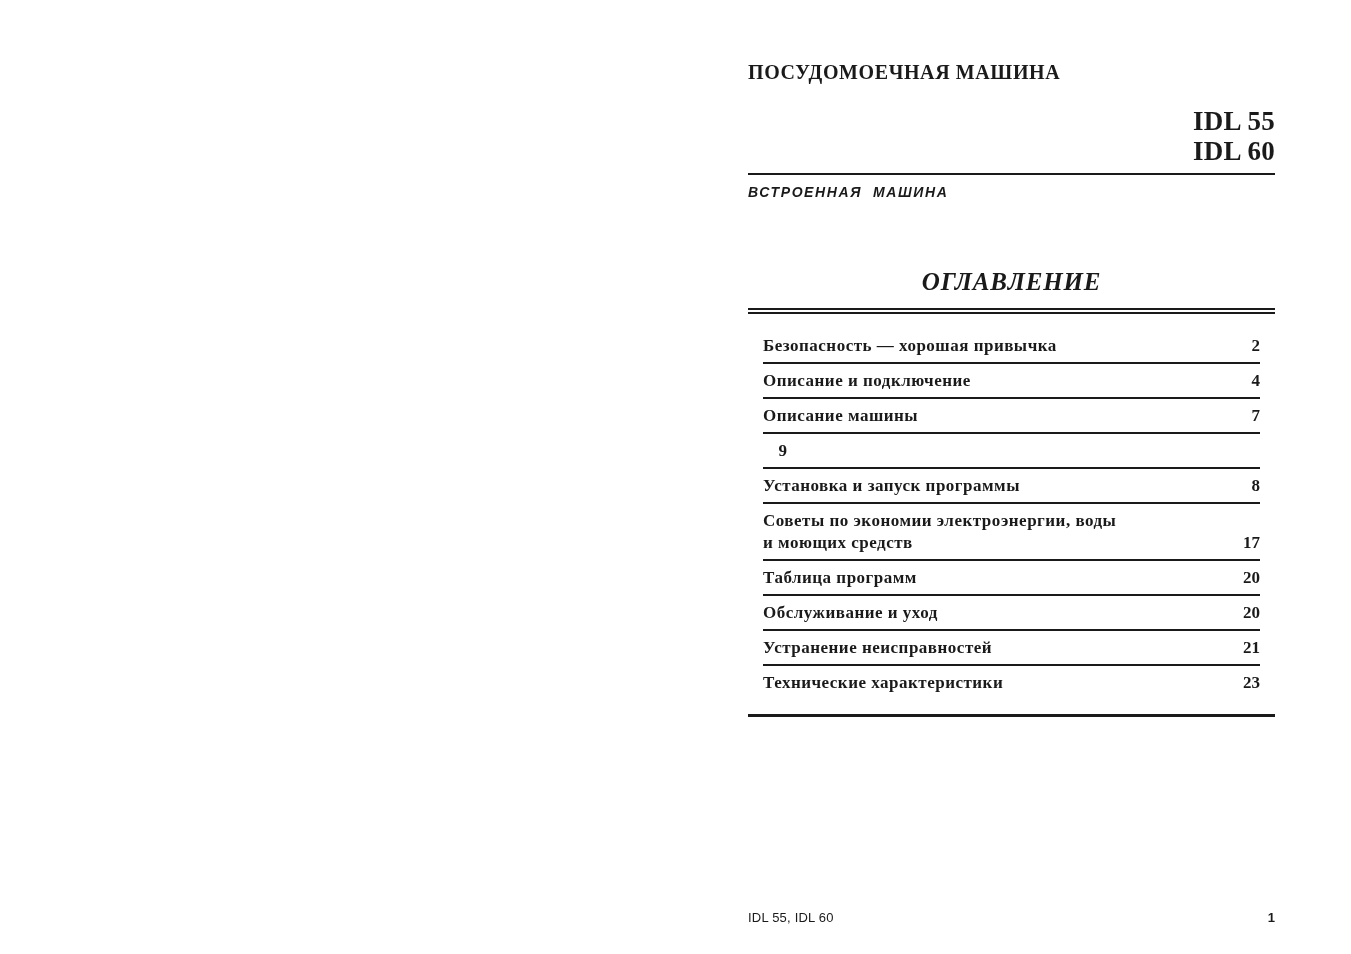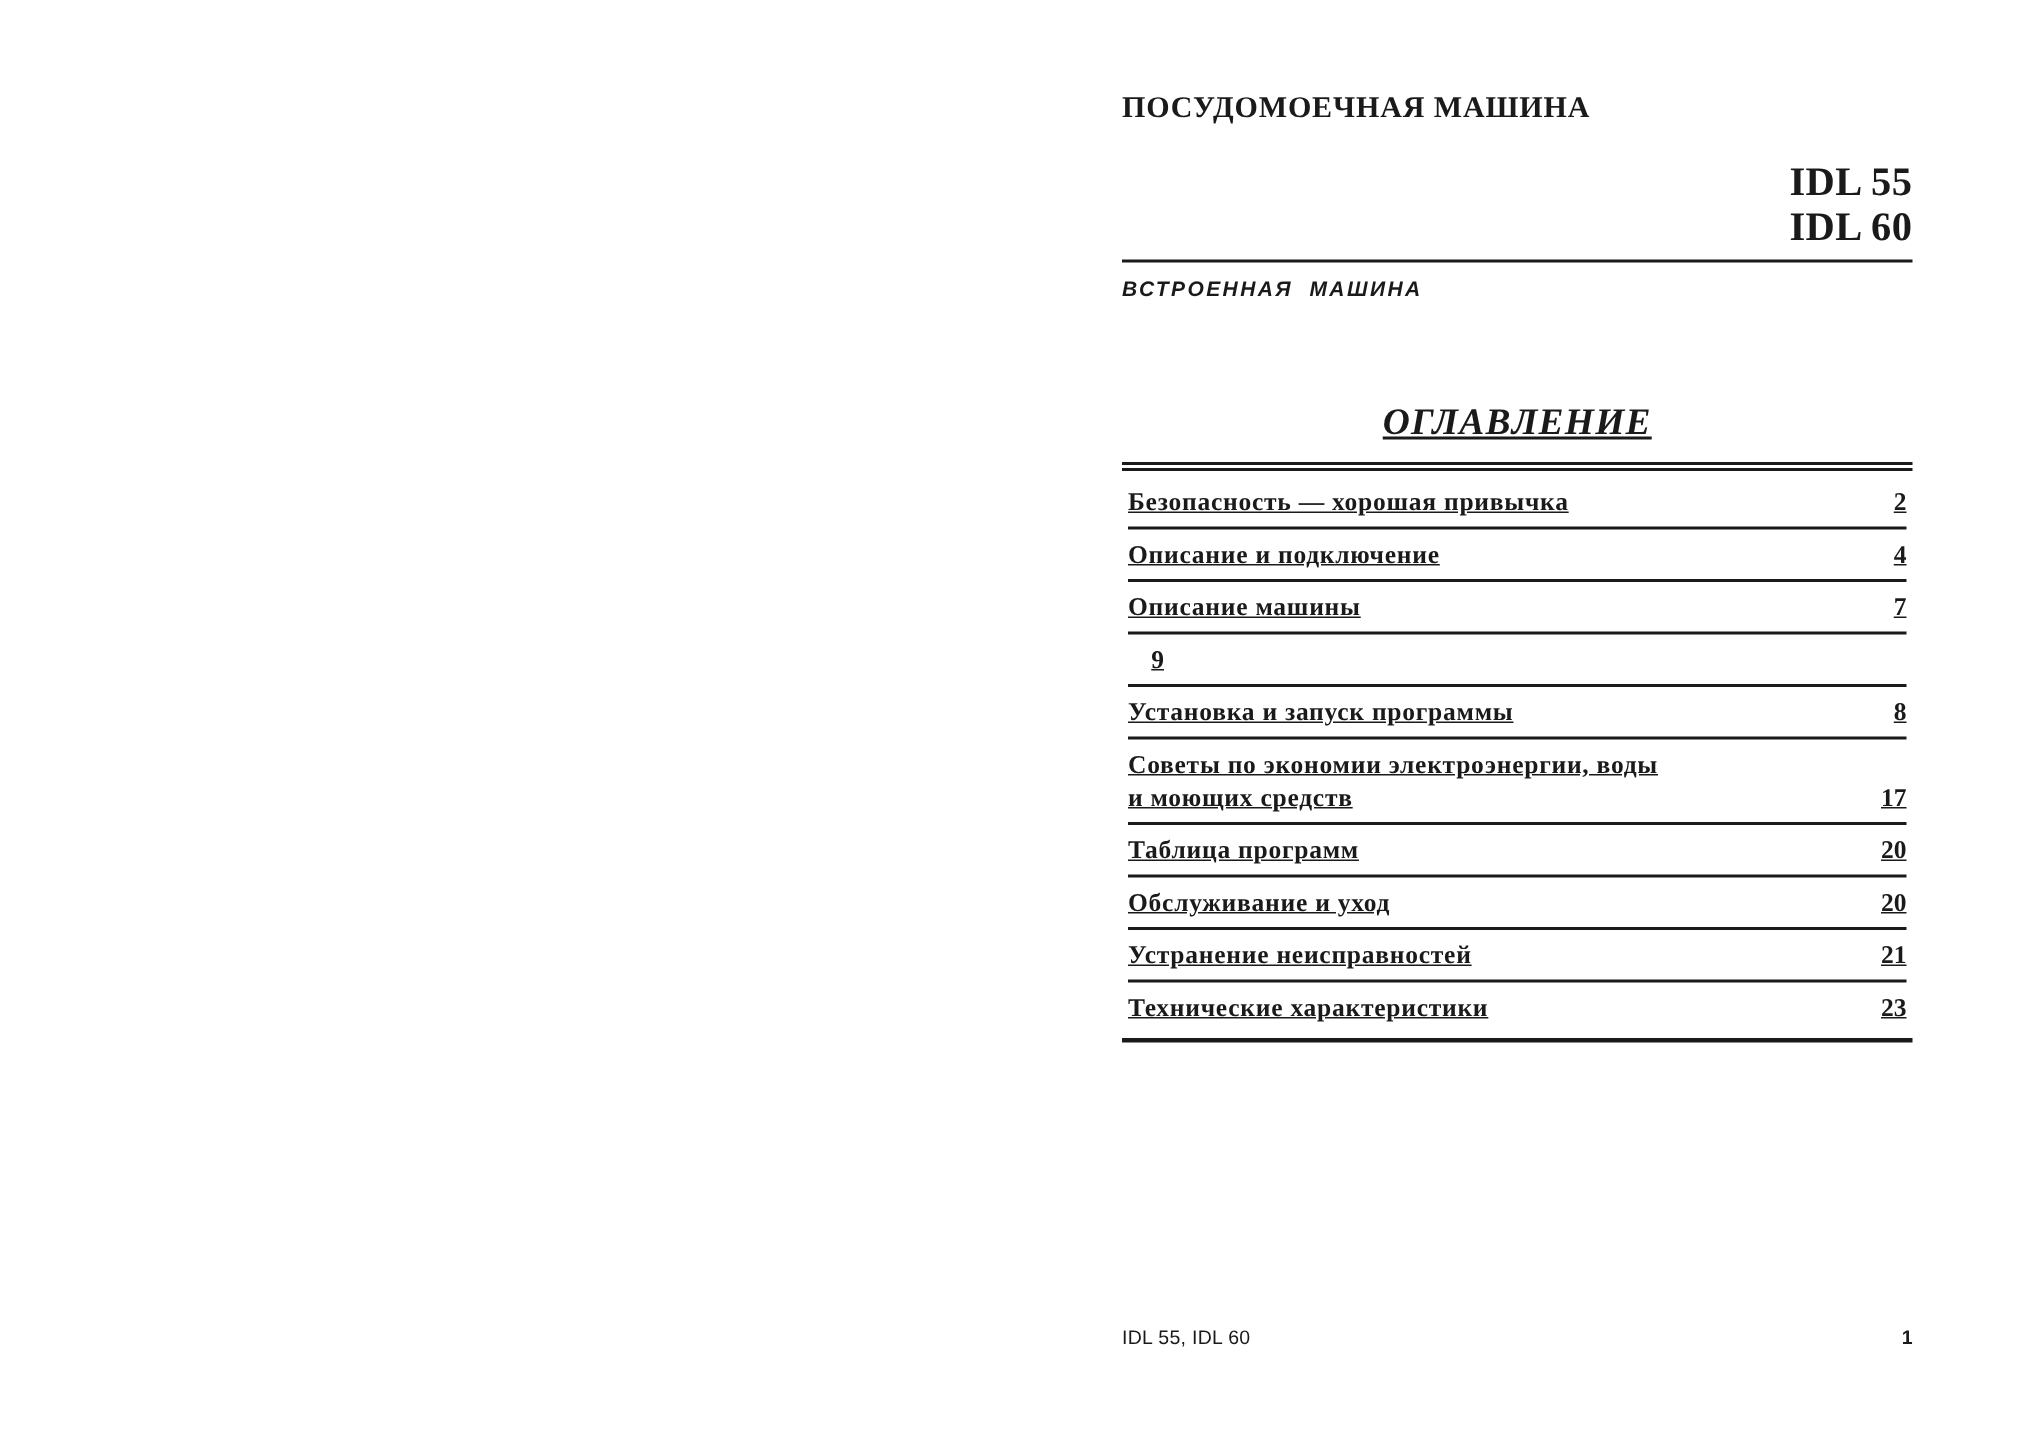--- a/index.html
+++ b/index.html
@@ -71,21 +71,20 @@
     margin: 9px 0 0 0;
     white-space: pre;
   }
 
   
   .toc {
     position: absolute;
     left: 0;
     top: 268px;
     width: 100%;
-    text-decoration: underline;
   }
   .toc-heading {
     font-family: "Liberation Serif", serif;
     font-weight: bold;
     font-style: italic;
     font-size: 25px;
     letter-spacing: 0.8px;
     text-align: center;
     margin: 0 0 12px 0;
   }
@@ -99,21 +98,21 @@
     width: 100%;
   }
   .rule-bottom {
     height: 0;
     border-top: 3px solid #1a1a1a;
     width: 100%;
   }
 
   .toc-list {
     list-style: none;
-    margin: 4px;
+    margin: 15px;
     padding: 0;
   }
   .toc-row {
     display: flex;
     align-items: flex-end;
     justify-content: space-between;
     border-bottom: 2px solid #1a1a1a;
     padding: 6px 0 5px 0;
     min-height: 21px;
   }
@@ -136,21 +135,21 @@
     line-height: 22px;
     text-align: right;
     flex: 0 0 auto;
     min-width: 24px;
   }
 
   
   .footer {
     position: absolute;
     left: 0;
-    top: 884px;
+    top: 910px;
     width: 100%;
     display: flex;
     align-items: baseline;
     justify-content: space-between;
     font-family: "Liberation Sans", sans-serif;
   }
   .footer-left {
     font-size: 13px;
     letter-spacing: 0.2px;
     color: #1a1a1a;

